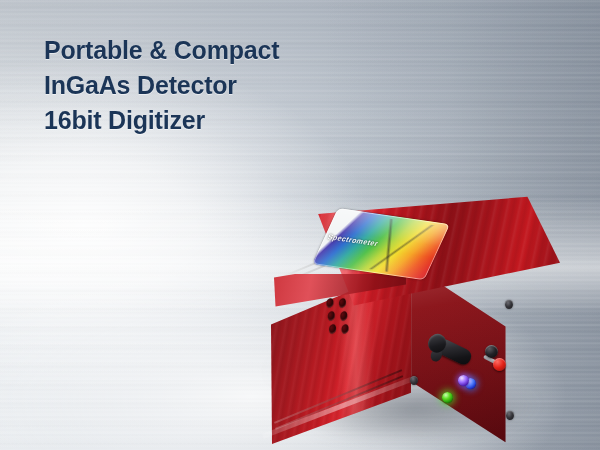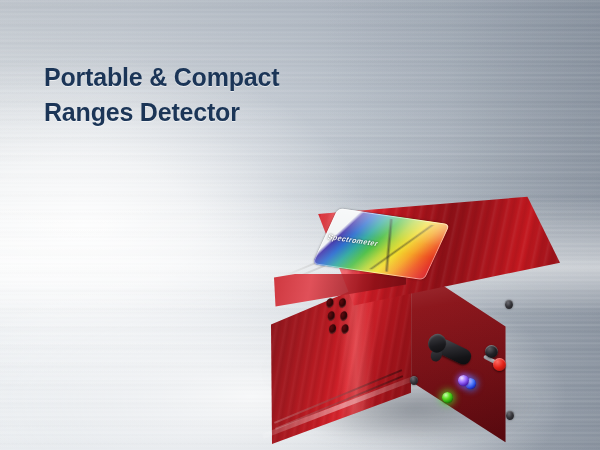--- a/index.html
+++ b/index.html
@@ -90,21 +90,21 @@
     position:absolute;left:0;right:0;top:196px;height:120px;
     background:linear-gradient(to bottom,
       rgba(255,255,255,.00) 0%,
       rgba(255,255,255,.40) 46%,
       rgba(255,255,255,.55) 60%,
       rgba(255,255,255,.00) 100%);
   }
 
   
   #headline{
-    position:absolute;left:44px;top:60px;
+    position:absolute;left:44px;top:33px;
     z-index:40;
   }
   .hl-line{
     font-size:25px;
     font-weight:bold;
     line-height:35px;
     color:#1b3557;
     letter-spacing:-.2px;
     white-space:nowrap;
     text-shadow:0 1px 0 rgba(255,255,255,.55);
@@ -380,21 +380,22 @@
   <div class="bg-topdark"></div>
   <div class="bg-rightdark"></div>
   <div class="bg-glow"></div>
   <div class="bg-glow2"></div>
   <div class="bg-horizon"></div>
   <div class="bg-brush"></div>
   <div class="bg-brush2"></div>
 
   <div id="headline">
     <div class="hl-line">Portable &amp; Compact</div>
-    <div class="hl-line">Ranges Detector</div>
+    <div class="hl-line">InGaAs Detector</div>
+    <div class="hl-line">16bit Digitizer</div>
   </div>
 
   <div id="device">
 
     <div class="shadow"></div>
     <div class="shadow2"></div>
 
     <div class="face front-face">
       <div class="front-ridges"></div>
       <div class="front-spec"></div>

